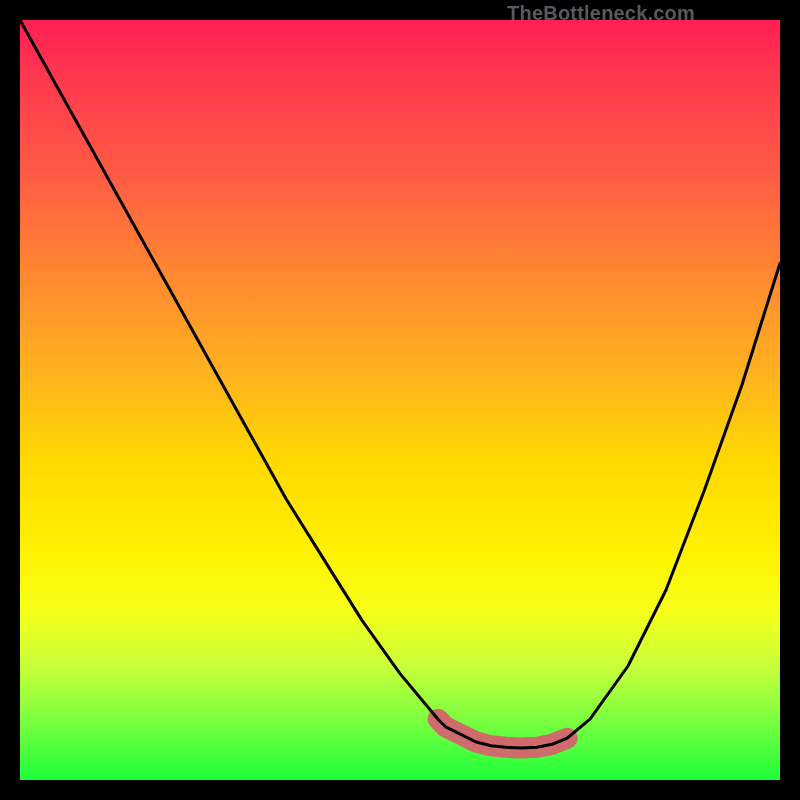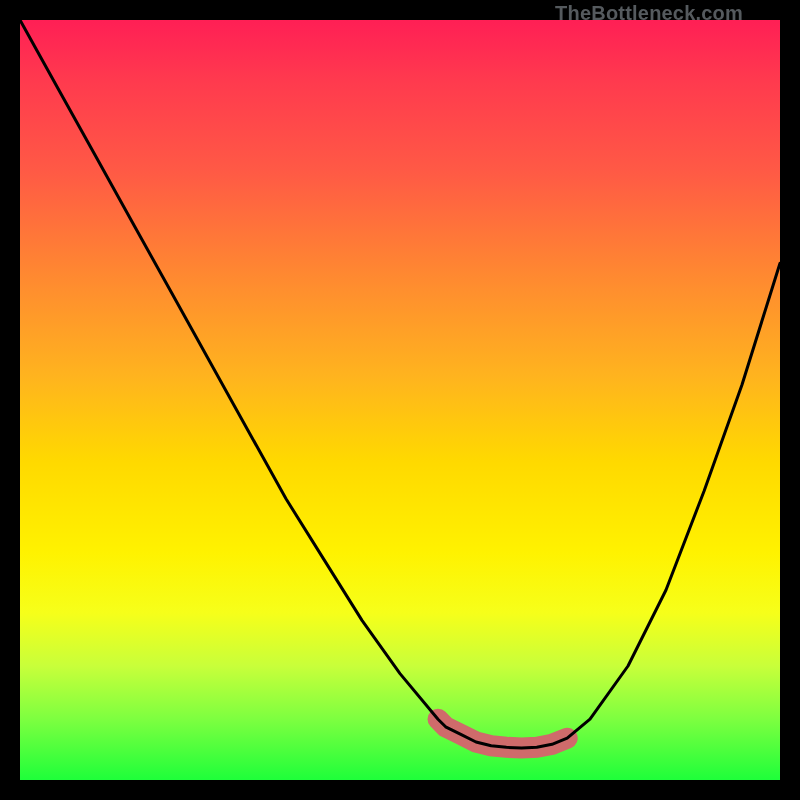--- a/index.html
+++ b/index.html
@@ -9,21 +9,20 @@
     height: 800px;
     background: #000;
     overflow: hidden;
     font-family: Arial, Helvetica, sans-serif;
   }
   .stage {
     position: relative;
     width: 701px;
     height: 800px;
     background: #000;
-    padding-left: 48px;
   }
   .plot {
     position: absolute;
     left: 20px;
     top: 20px;
     width: 760px;
     height: 760px;
     
     background: linear-gradient(
       to bottom,

